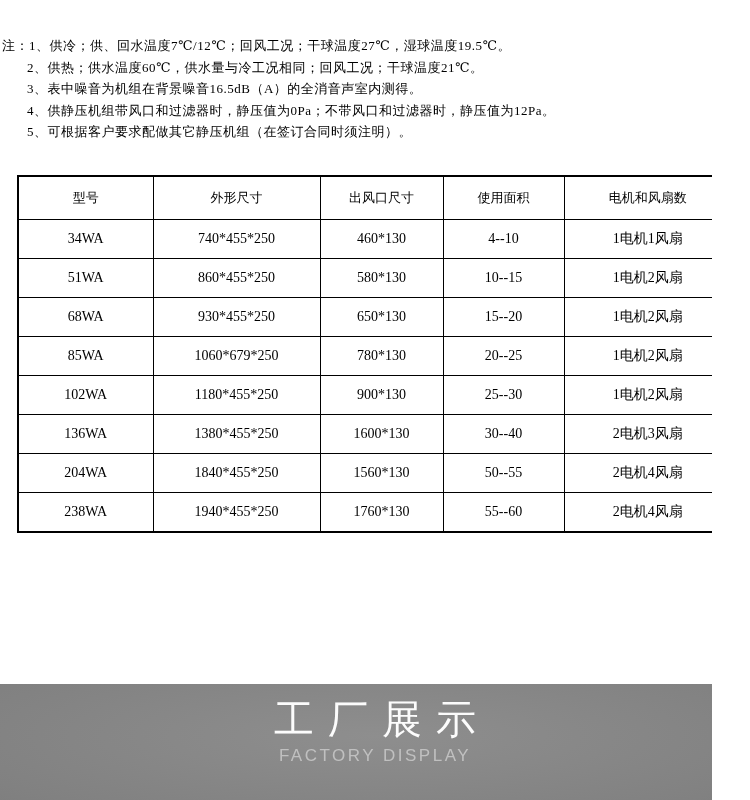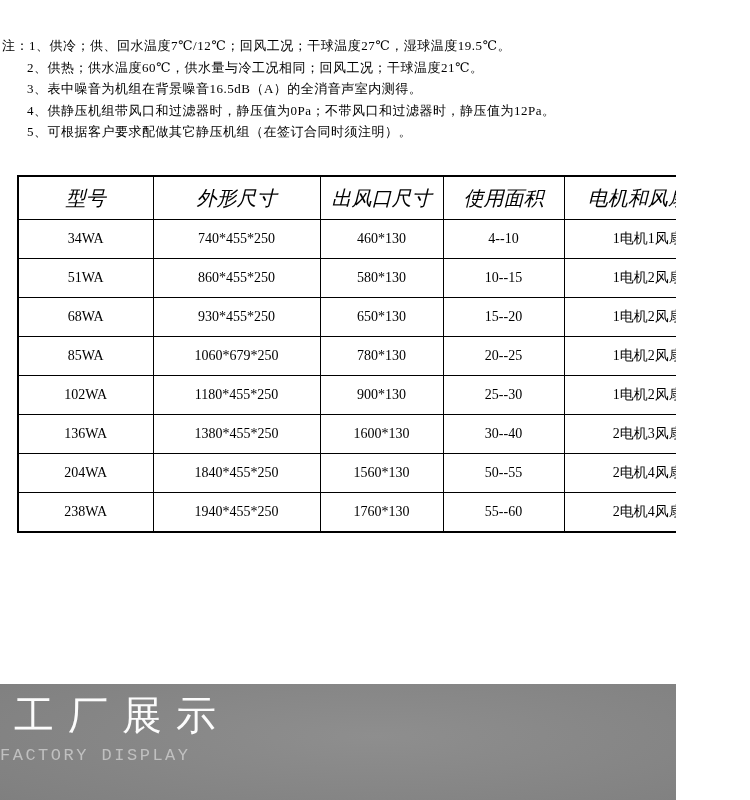--- a/index.html
+++ b/index.html
@@ -3,20 +3,21 @@
 <meta charset="utf-8">
 <style>
   html,body{margin:0;padding:0;}
   .page{
     position:relative;
     width:676px;height:800px;
     background:#ffffff;
     overflow:hidden;
     font-family:"Liberation Serif","DejaVu Serif",serif;
     color:#000;
+    padding-left:36px;
   }
   
   .notes{
     position:absolute;top:35px;left:2px;width:740px;
     font-size:13px;line-height:21.5px;
     letter-spacing:0.5px;
   }
   .note-line{white-space:nowrap;}
   .note-line.indented{padding-left:25px;}
   
@@ -29,30 +30,30 @@
     font-size:14px;
   }
   .spec-table td{
     border:1px solid #000;
     padding:0;
     vertical-align:middle;
     overflow:hidden;
     white-space:nowrap;
   }
   .spec-table{border:2px solid #000;}
-  .spec-table tr.header-row td{height:42px;font-size:20px;font-style:italic;}
+  .spec-table tr.header-row td{height:42px;font-size:13px;}
   .spec-table tr.units-row td{height:37px;}
   .spec-table tr.data-row td{height:38px;text-align:center;}
   
   .factory-banner{
     position:absolute;top:684px;left:0;
     width:750px;height:116px;
     background:radial-gradient(ellipse 130% 170% at 50% 45%, #8e8e8e 0%, #818181 45%, #6e6e6e 100%);
-    display:flex;flex-direction:column;align-items:flex-start;justify-content:flex-start;
-    font-family:Liberation Mono, monospace;
+    display:flex;flex-direction:column;align-items:center;justify-content:flex-start;
+    font-family:Liberation Sans, sans-serif;
   }
   .banner-title{
     margin-top:12px;
     font-size:40px;
     line-height:46px;
     font-weight:200;
     letter-spacing:14px;
     text-indent:14px;
     color:#fcfcfc;
   }

